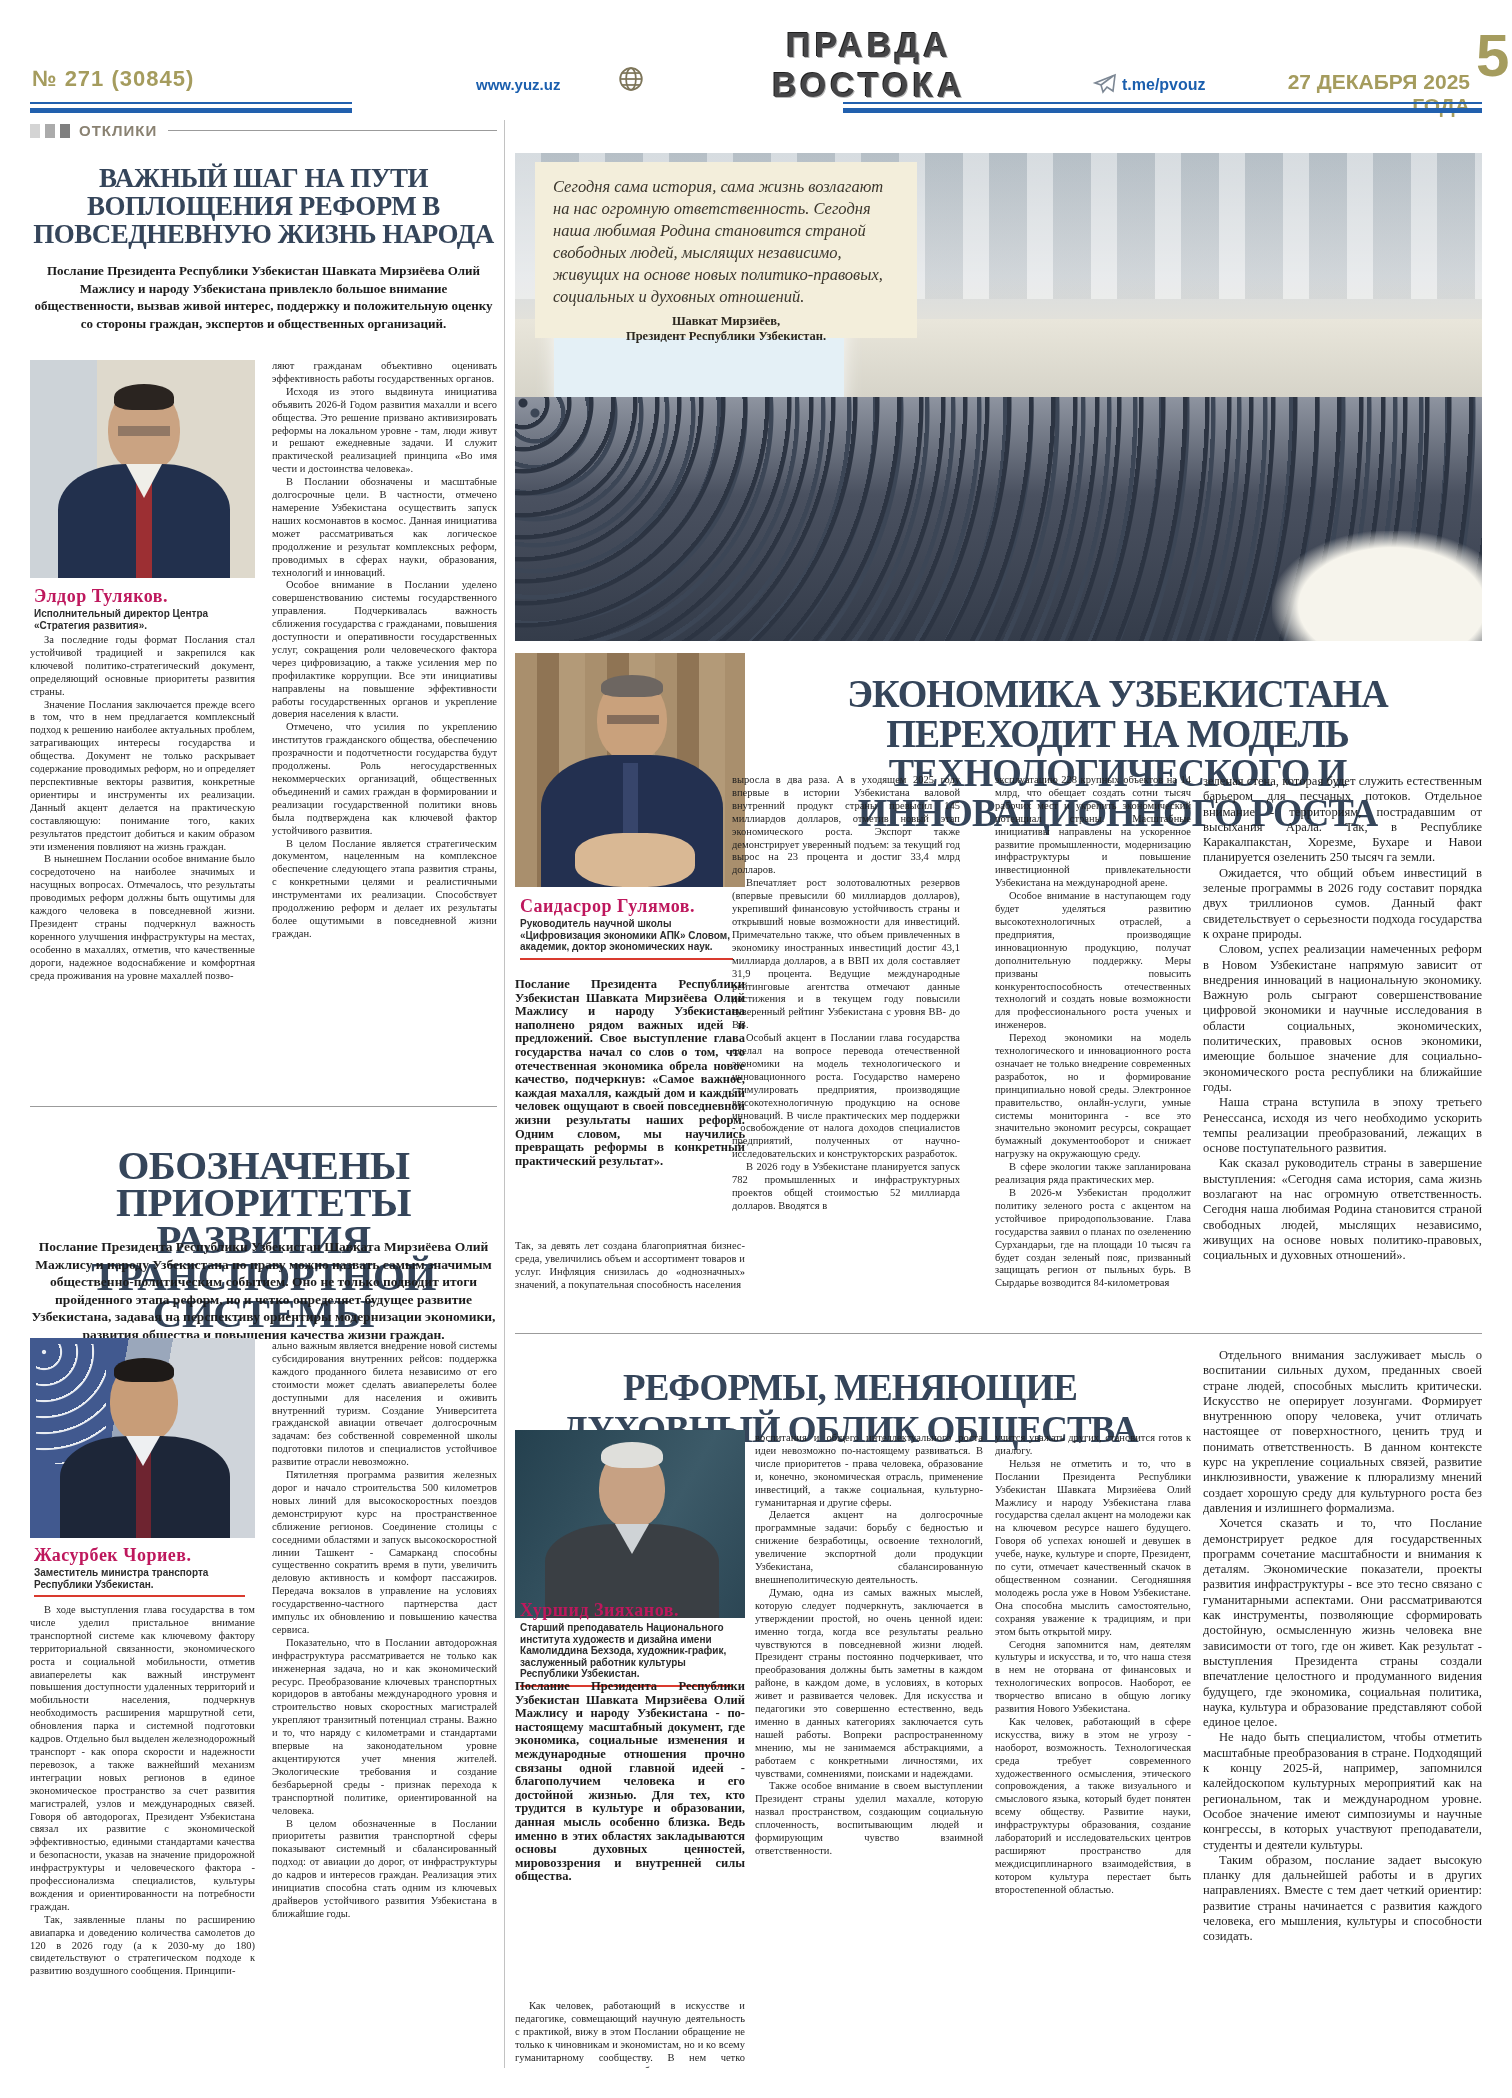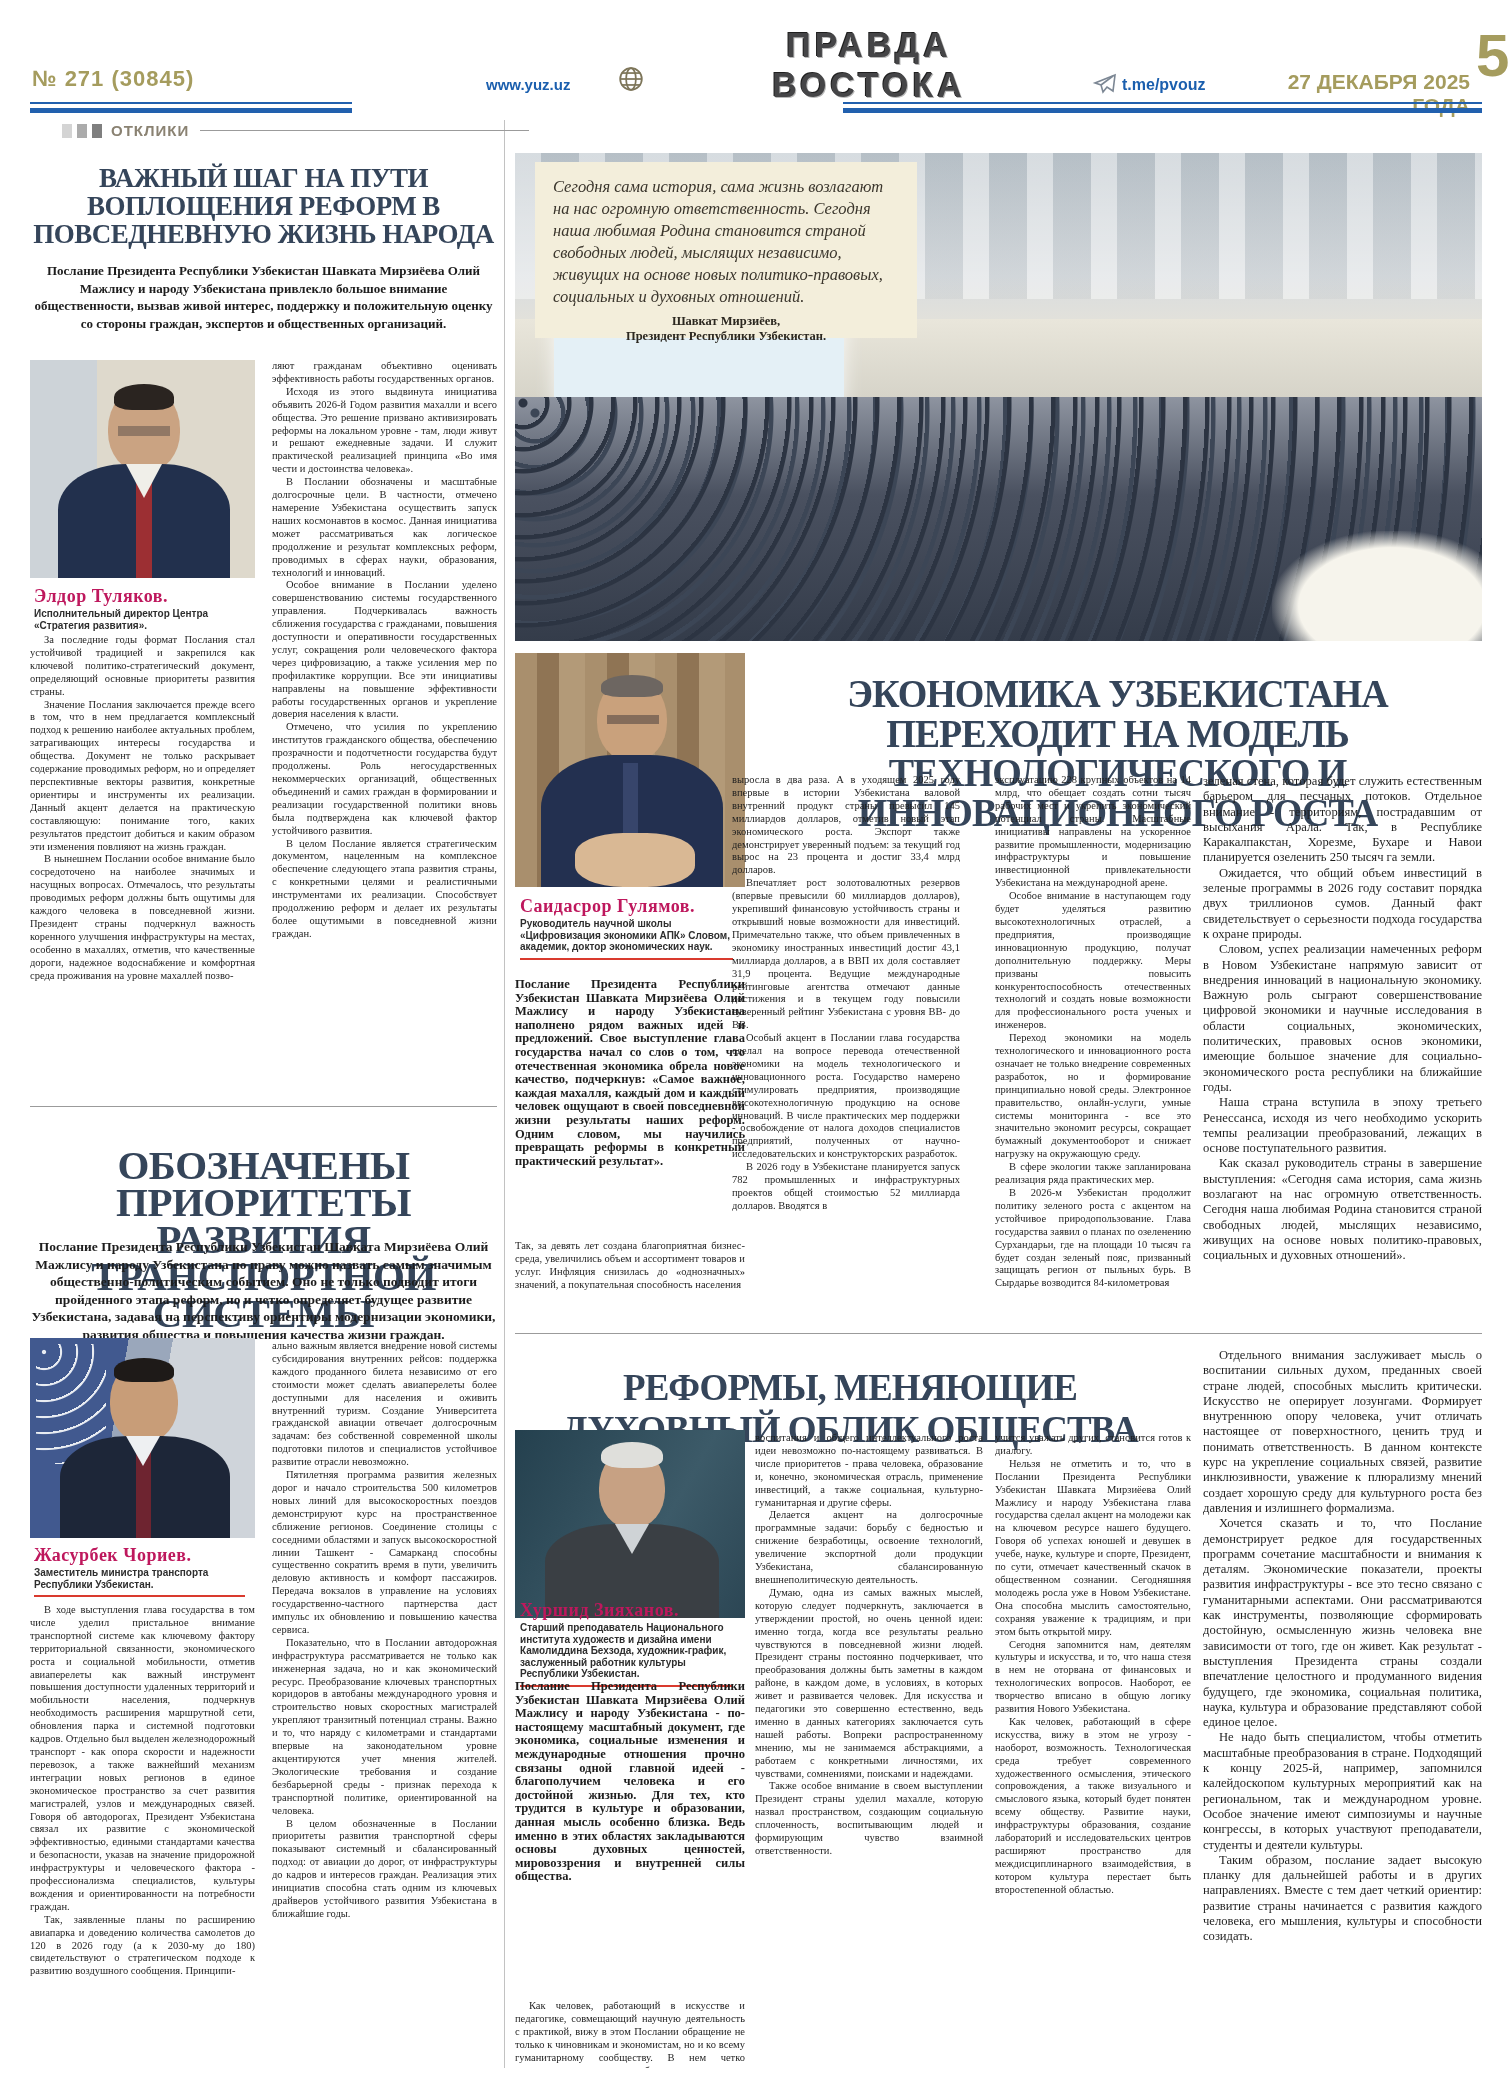--- a/index.html
+++ b/index.html
@@ -1,41 +1,41 @@
 <!DOCTYPE html>
 <html lang="ru"><head>
 <meta charset="utf-8">
 <style>
   html,body{margin:0;padding:0;background:#9a9a9a;}
   .page{position:relative;width:1512px;height:2098px;background:#ffffff;margin:0 auto;
         font-family:"Liberation Serif",serif;color:#222;overflow:hidden;}
   
   .issue{position:absolute;left:32px;top:66px;font-family:"Liberation Sans",sans-serif;
          font-weight:bold;font-size:22px;color:#a59c5e;letter-spacing:1px;}
-  .site{position:absolute;left:486px;top:76px;font-family:"Liberation Sans",sans-serif;
+  .site{position:absolute;left:476px;top:76px;font-family:"Liberation Sans",sans-serif;
         font-weight:bold;font-size:15px;color:#1b5fae;}
   .globe{position:absolute;left:618px;top:66px;}
   .masthead{position:absolute;left:676px;top:26px;width:386px;text-align:center;
             font-family:"Liberation Sans",sans-serif;font-weight:bold;color:#454547;
             text-shadow:1px 1px 0 #b9b9b9,-1px -1px 0 #1f1f1f;line-height:38px;
             font-size:34px;letter-spacing:4px;transform:scaleY(1.05);}
   .tg{position:absolute;left:1092px;top:72px;}
   .tg-handle{position:absolute;left:1122px;top:76px;font-family:"Liberation Sans",sans-serif;
              font-weight:bold;font-size:16px;color:#1b5fae;}
   .date{position:absolute;left:1240px;top:70px;width:230px;text-align:right;
         font-family:"Liberation Sans",sans-serif;font-weight:bold;font-size:21px;color:#a59c5e;}
   .pageno{position:absolute;left:1476px;top:26px;font-family:"Liberation Sans",sans-serif;
           font-weight:bold;font-size:60px;line-height:60px;color:#a59c5e;}
   .blue-rule{position:absolute;height:9px;border-top:2px solid #2160ae;}
   .blue-rule::after{content:"";position:absolute;left:0;right:0;top:4px;height:5px;background:#2160ae;}
   
   .vdiv{position:absolute;left:504px;top:120px;width:1px;height:1948px;background:#c2c2c2;}
   .hrule{position:absolute;height:1px;background:#9b9b9b;}
   
-  .kicker{position:absolute;left:30px;top:122px;width:467px;display:flex;align-items:center;gap:5px;margin-left:32px;}
+  .kicker{position:absolute;left:30px;top:122px;width:467px;display:flex;align-items:center;gap:5px;}
   .kicker .sq{width:10px;height:14px;display:inline-block;}
   .kicker .label{font-family:"Liberation Sans",sans-serif;font-weight:bold;font-size:15px;
                  color:#8a8272;letter-spacing:1px;margin:0 6px 0 4px;white-space:nowrap;
                  text-transform:uppercase;}
   .kicker .line{flex:1;height:1px;background:#9b9b9b;}
   
   .headline{position:absolute;text-align:center;font-weight:bold;color:#35455a;}
   .h-a1{left:30px;top:146px;width:467px;font-size:27px;line-height:28px;letter-spacing:-.5px;}
   .h-tr{left:30px;top:1120px;width:467px;font-size:41px;line-height:37px;letter-spacing:-.5px;}
   .h-ec{left:750px;top:652px;width:735px;font-size:38px;line-height:38px;letter-spacing:-1px;

